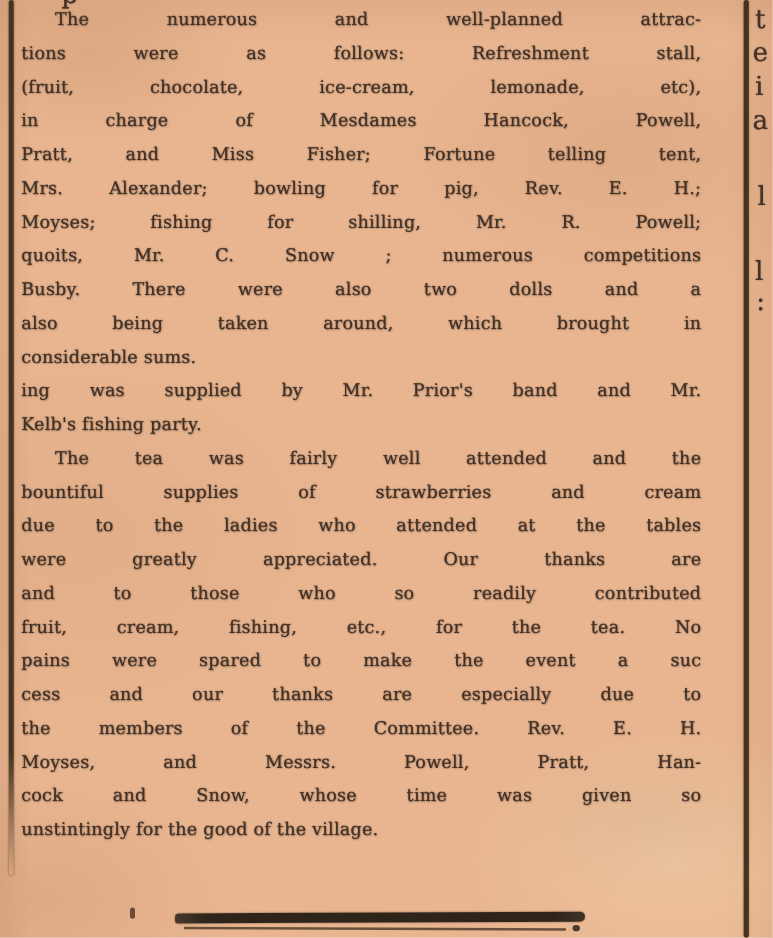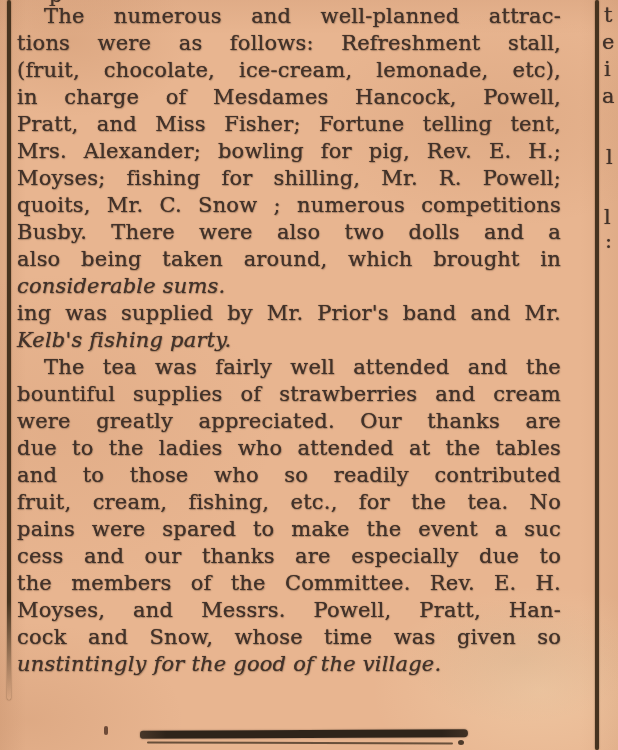--- a/index.html
+++ b/index.html
@@ -42,31 +42,31 @@
 
   
   .column {
     position: absolute;
     left: 17px; top: 3px;
     width: 544px;
   }
   .line {
     height: 27px;
     line-height: 27px;
-    font-size: 21px;
+    font-size: 14px;
     letter-spacing: 0.2px;
     color: var(--ink, #42322a);
     text-shadow: 0 0 1px rgba(64,46,32,0.85), 0.6px 0.6px 1.3px rgba(90,62,42,0.38);
     text-align: justify;
     text-align-last: justify;
     -moz-text-align-last: justify;
     white-space: normal;
   }
   .line.para-first { text-indent: 27px; }
-  .line.para-last  { text-align-last: left; font-style: italic; -moz-text-align-last: left; }
+  .line.para-last  { text-align-last: left; -moz-text-align-last: left; }
 
   
   .fragment {
     position: absolute;
     font-size: 21px;
     line-height: 22px;
     color: var(--ink, #42322a);
     text-shadow: 0 0 1px rgba(64,46,32,0.85);
   }
 
@@ -119,22 +119,22 @@
       <div class="line">Mrs. Alexander; bowling for pig, Rev. E. H.;</div>
       <div class="line">Moyses; fishing for shilling, Mr. R. Powell;</div>
       <div class="line">quoits, Mr. C. Snow ; numerous competitions</div>
       <div class="line">Busby. There were also two dolls and a</div>
       <div class="line">also being taken around, which brought in</div>
       <div class="line para-last">considerable sums.</div>
       <div class="line">ing was supplied by Mr. Prior's band and Mr.</div>
       <div class="line para-last">Kelb's fishing party.</div>
       <div class="line para-first">The tea was fairly well attended and the</div>
       <div class="line">bountiful supplies of strawberries and cream</div>
+      <div class="line">due to the ladies who attended at the tables</div>
       <div class="line">were greatly appreciated. Our thanks are</div>
-      <div class="line">due to the ladies who attended at the tables</div>
       <div class="line">and to those who so readily contributed</div>
       <div class="line">fruit, cream, fishing, etc., for the tea. No</div>
       <div class="line">pains were spared to make the event a suc</div>
       <div class="line">cess and our thanks are especially due to</div>
       <div class="line">the members of the Committee. Rev. E. H.</div>
       <div class="line">Moyses, and Messrs. Powell, Pratt, Han-</div>
       <div class="line">cock and Snow, whose time was given so</div>
       <div class="line para-last">unstintingly for the good of the village.</div>
     </div>
 

